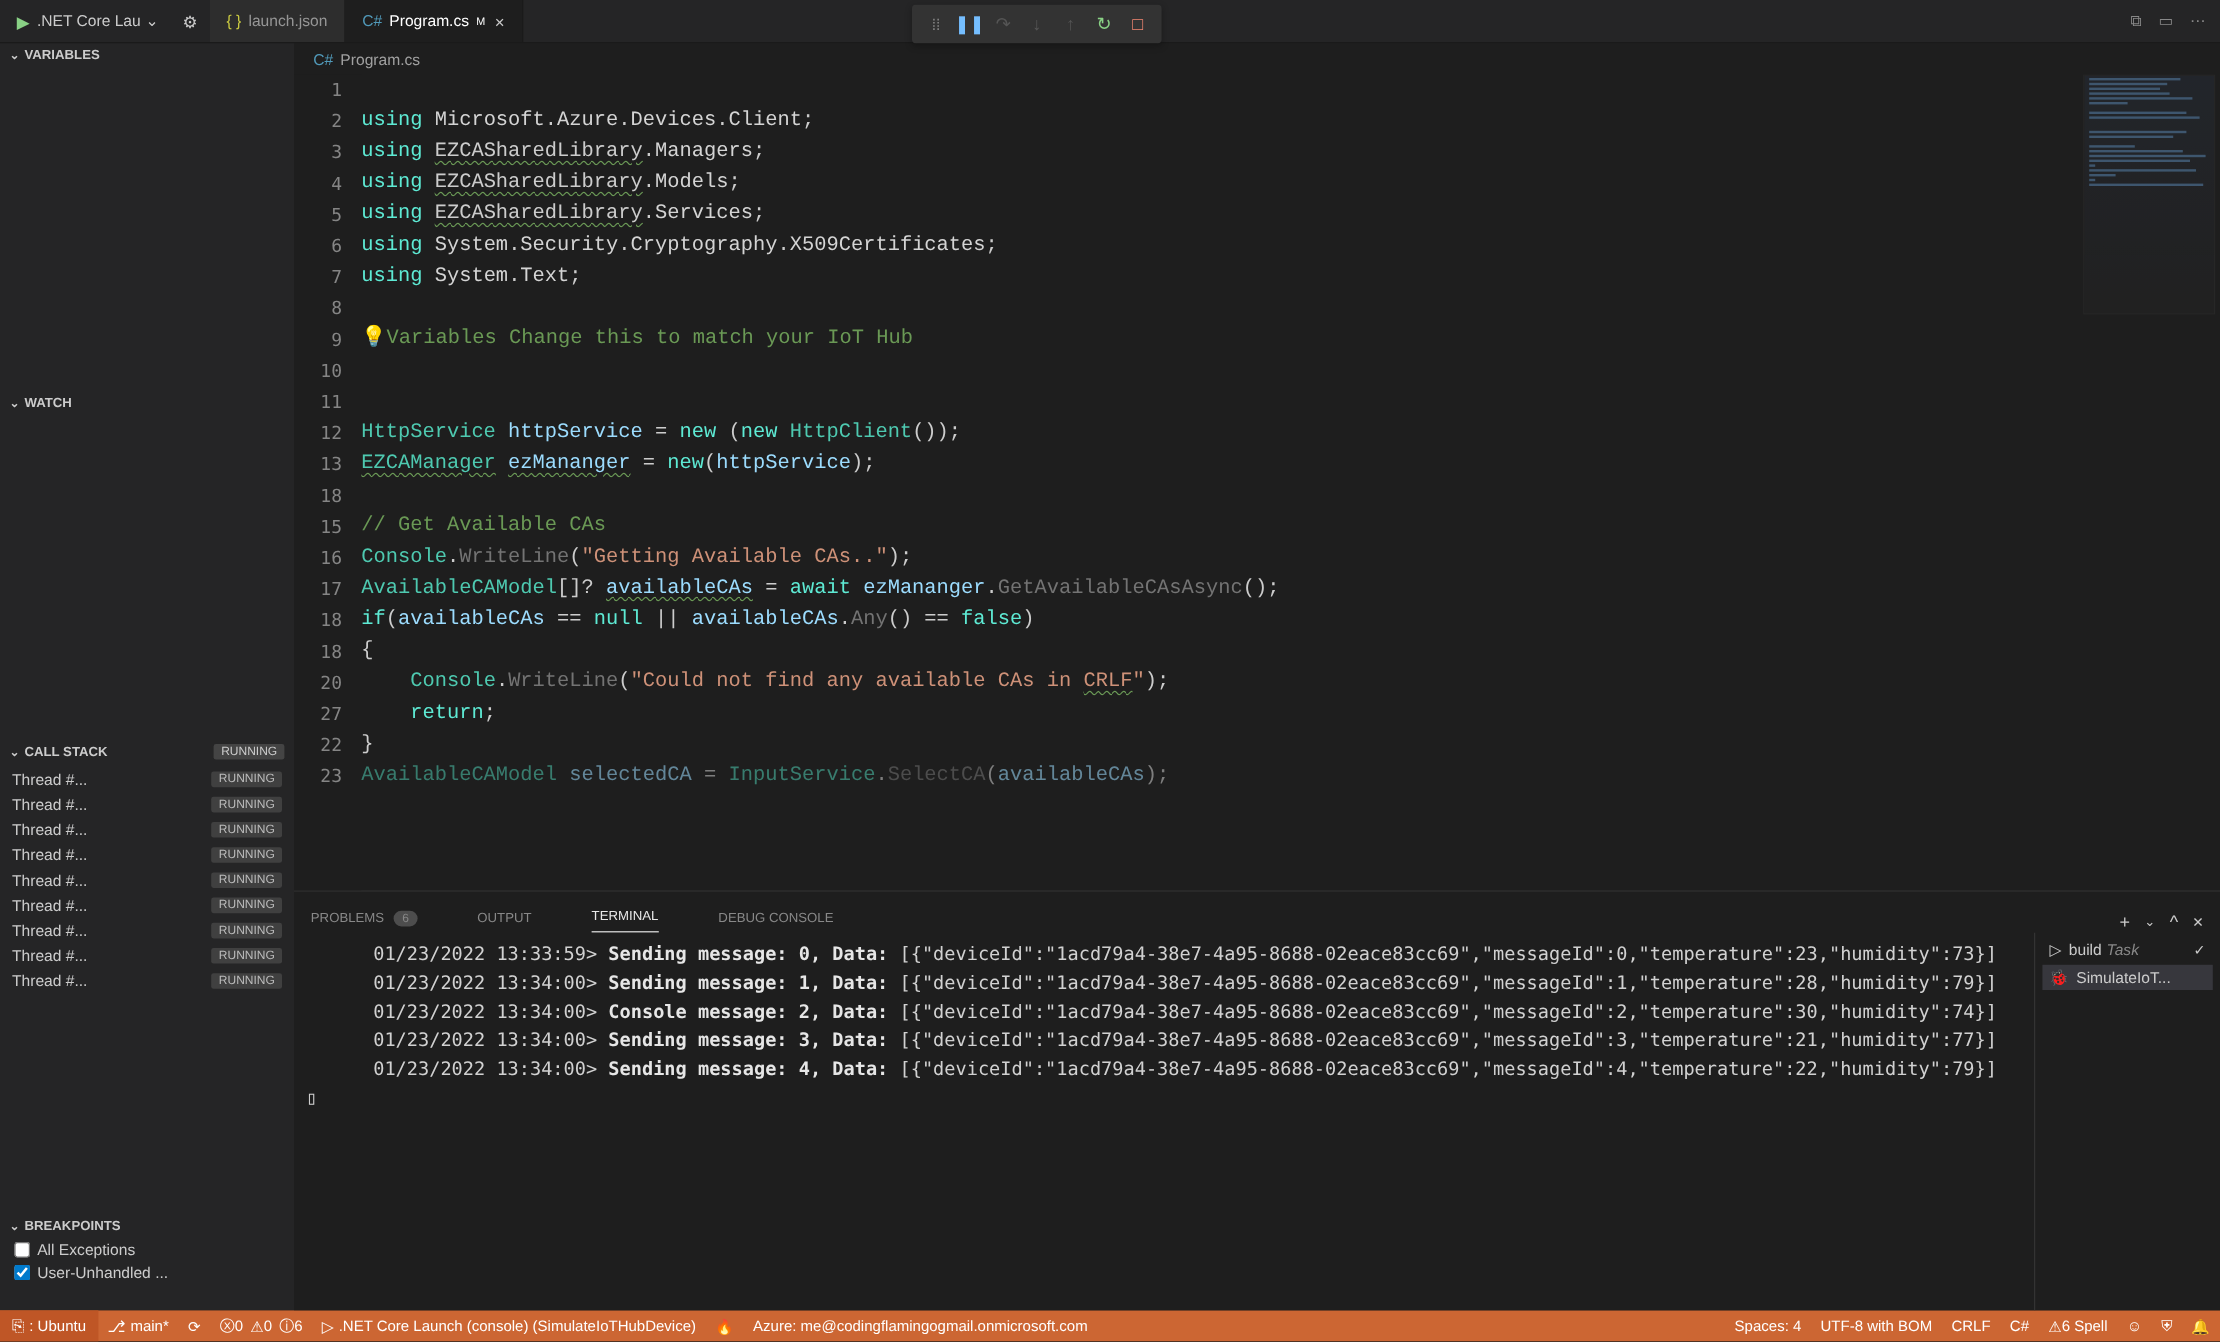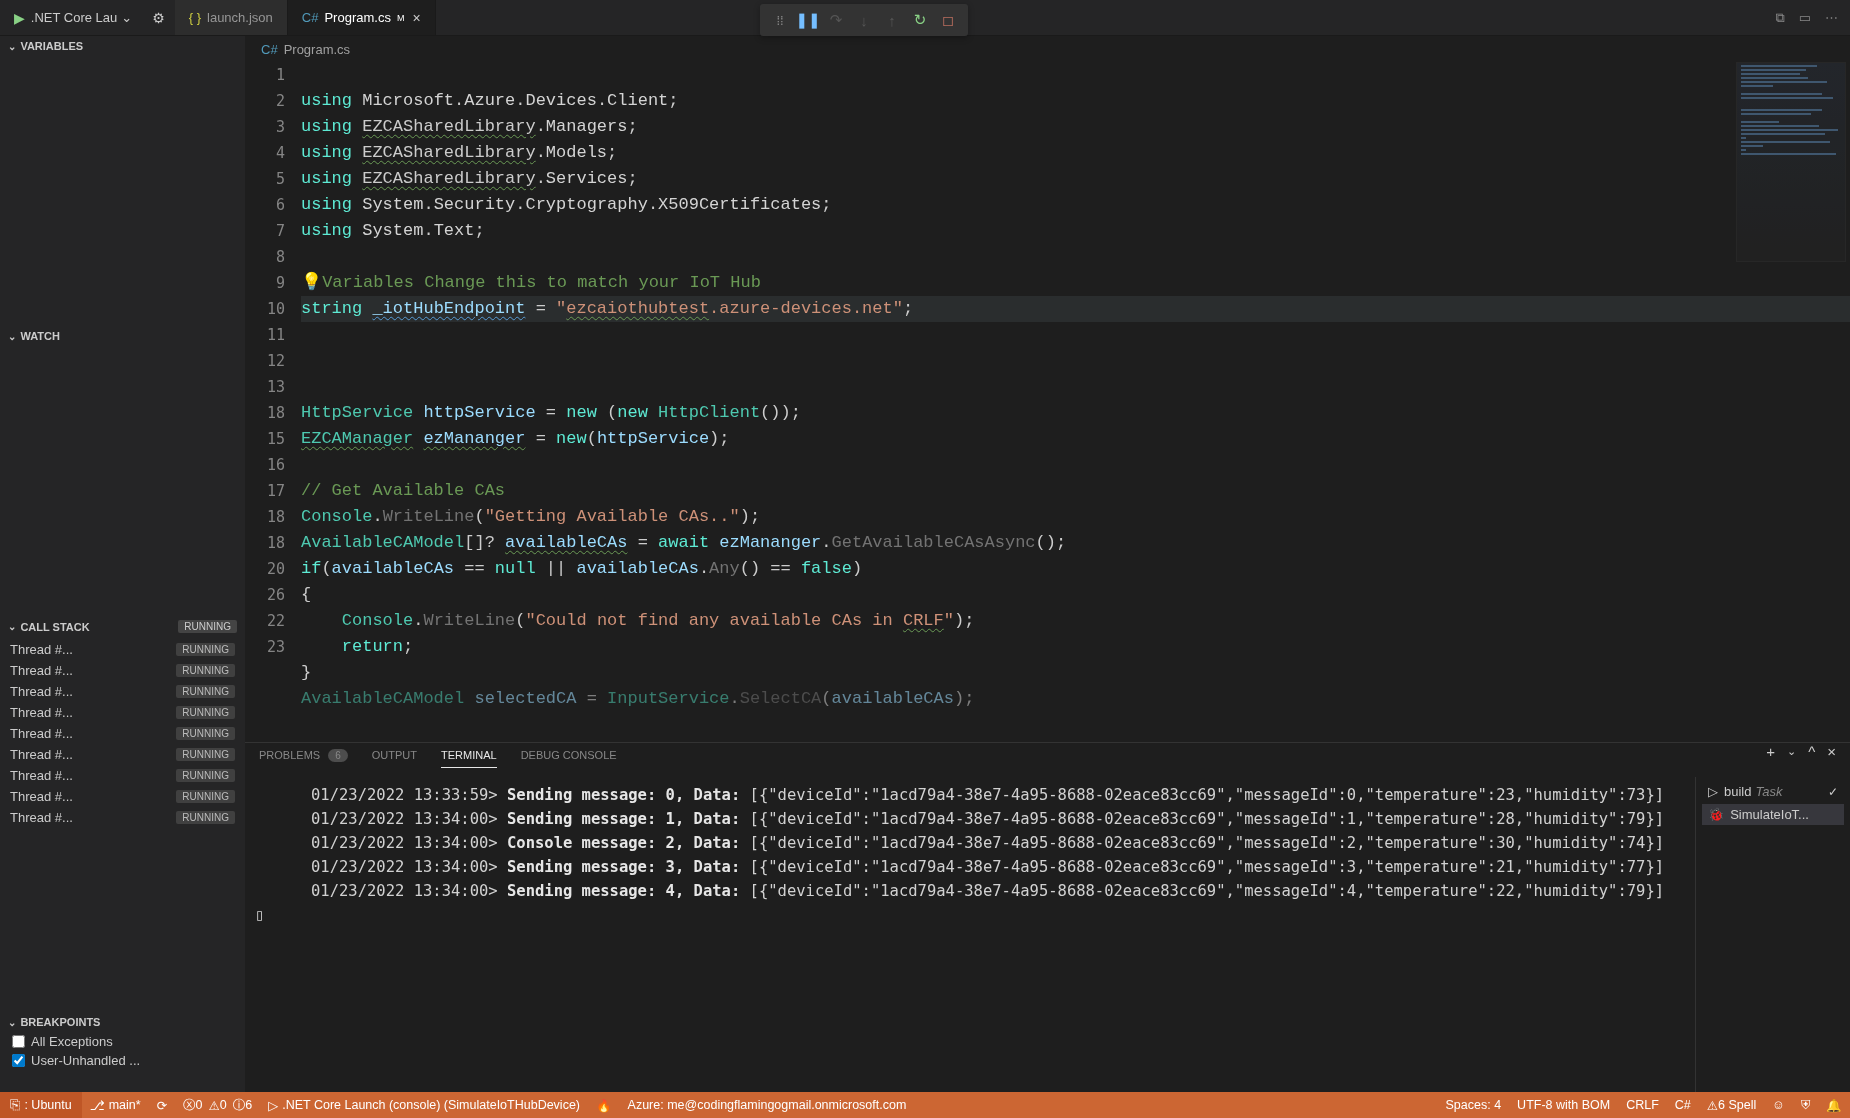--- a/index.html
+++ b/index.html
@@ -227,25 +227,26 @@
 }
 .panel {
   height: 350px;
   background: #1e1e1e;
   border-top: 1px solid #333;
   display: flex;
   flex-direction: column;
 }
 .panel-tabs {
   display: flex;
-  align-items: flex-start;
+  align-items: flex-end;
   padding: 0 14px;
   height: 34px;
   font-size: 11px;
   color: #888;
+  gap: 26px;
 }
 .panel-tab {
   text-transform: uppercase;
   margin-right: 24px;
   padding: 6px 0;
 }
 .panel-tab.active {
   color: #e7e7e7;
   border-bottom: 1px solid #e7e7e7;
 }
@@ -449,34 +450,33 @@
           <div class="line">11</div>
           <div class="line">12</div>
           <div class="line">13</div>
           <div class="line">18</div>
           <div class="line">15</div>
           <div class="line">16</div>
           <div class="line">17</div>
           <div class="line">18</div>
           <div class="line">18</div>
           <div class="line">20</div>
-          <div class="line">26</div>
+          <div class="line">27</div>
           <div class="line">22</div>
           <div class="line">23</div>
         </div>
       <div class="code-lines" id="code">
 <span class="line"><span class="kw">using</span> <span class="pl">Microsoft</span>.<span class="pl">Azure</span>.<span class="pl">Devices</span>.<span class="pl">Client</span>;</span>
 <span class="line"><span class="kw">using</span> <span class="sq">EZCASharedLibrary</span>.<span class="pl">Managers</span>;</span>
 <span class="line"><span class="kw">using</span> <span class="sq">EZCASharedLibrary</span>.<span class="pl">Models</span>;</span>
 <span class="line"><span class="kw">using</span> <span class="sq">EZCASharedLibrary</span>.<span class="pl">Services</span>;</span>
 <span class="line"><span class="kw">using</span> <span class="pl">System</span>.<span class="pl">Security</span>.<span class="pl">Cryptography</span>.<span class="pl">X509Certificates</span>;</span>
 <span class="line"><span class="kw">using</span> <span class="pl">System</span>.<span class="pl">Text</span>;</span>
 <span class="line"></span>
 <span class="line"><span class="bulb">💡</span><span class="cm">Variables Change this to match your IoT Hub</span></span>
-<span class="line line-hl"><span class="kw">string</span> <span class="var sqb">_iotHubEndpoint</span> = <span class="str">"<span class="sq">ezcaiothubtest</span>.azure-devices.net"</span>;</span>
 <span class="line"></span>
 <span class="line"></span>
 <span class="line"><span class="ns">HttpService</span> <span class="var">httpService</span> = <span class="kw">new</span> (<span class="kw">new</span> <span class="ns">HttpClient</span>());</span>
 <span class="line"><span class="ns sq">EZCAManager</span> <span class="var sq">ezMananger</span> = <span class="kw">new</span>(<span class="var">httpService</span>);</span>
 <span class="line"></span>
 <span class="line"><span class="cm">// Get Available CAs</span></span>
 <span class="line"><span class="ns">Console</span>.<span class="m">WriteLine</span>(<span class="str">"Getting Available CAs.."</span>);</span>
 <span class="line"><span class="ns">AvailableCAModel</span>[]? <span class="var sq">availableCAs</span> = <span class="kw">await</span> <span class="var">ezMananger</span>.<span class="m">GetAvailableCAsAsync</span>();</span>
 <span class="line"><span class="kw">if</span>(<span class="var">availableCAs</span> == <span class="kw">null</span> || <span class="var">availableCAs</span>.<span class="m">Any</span>() == <span class="kw">false</span>)</span>
 <span class="line">{</span>

